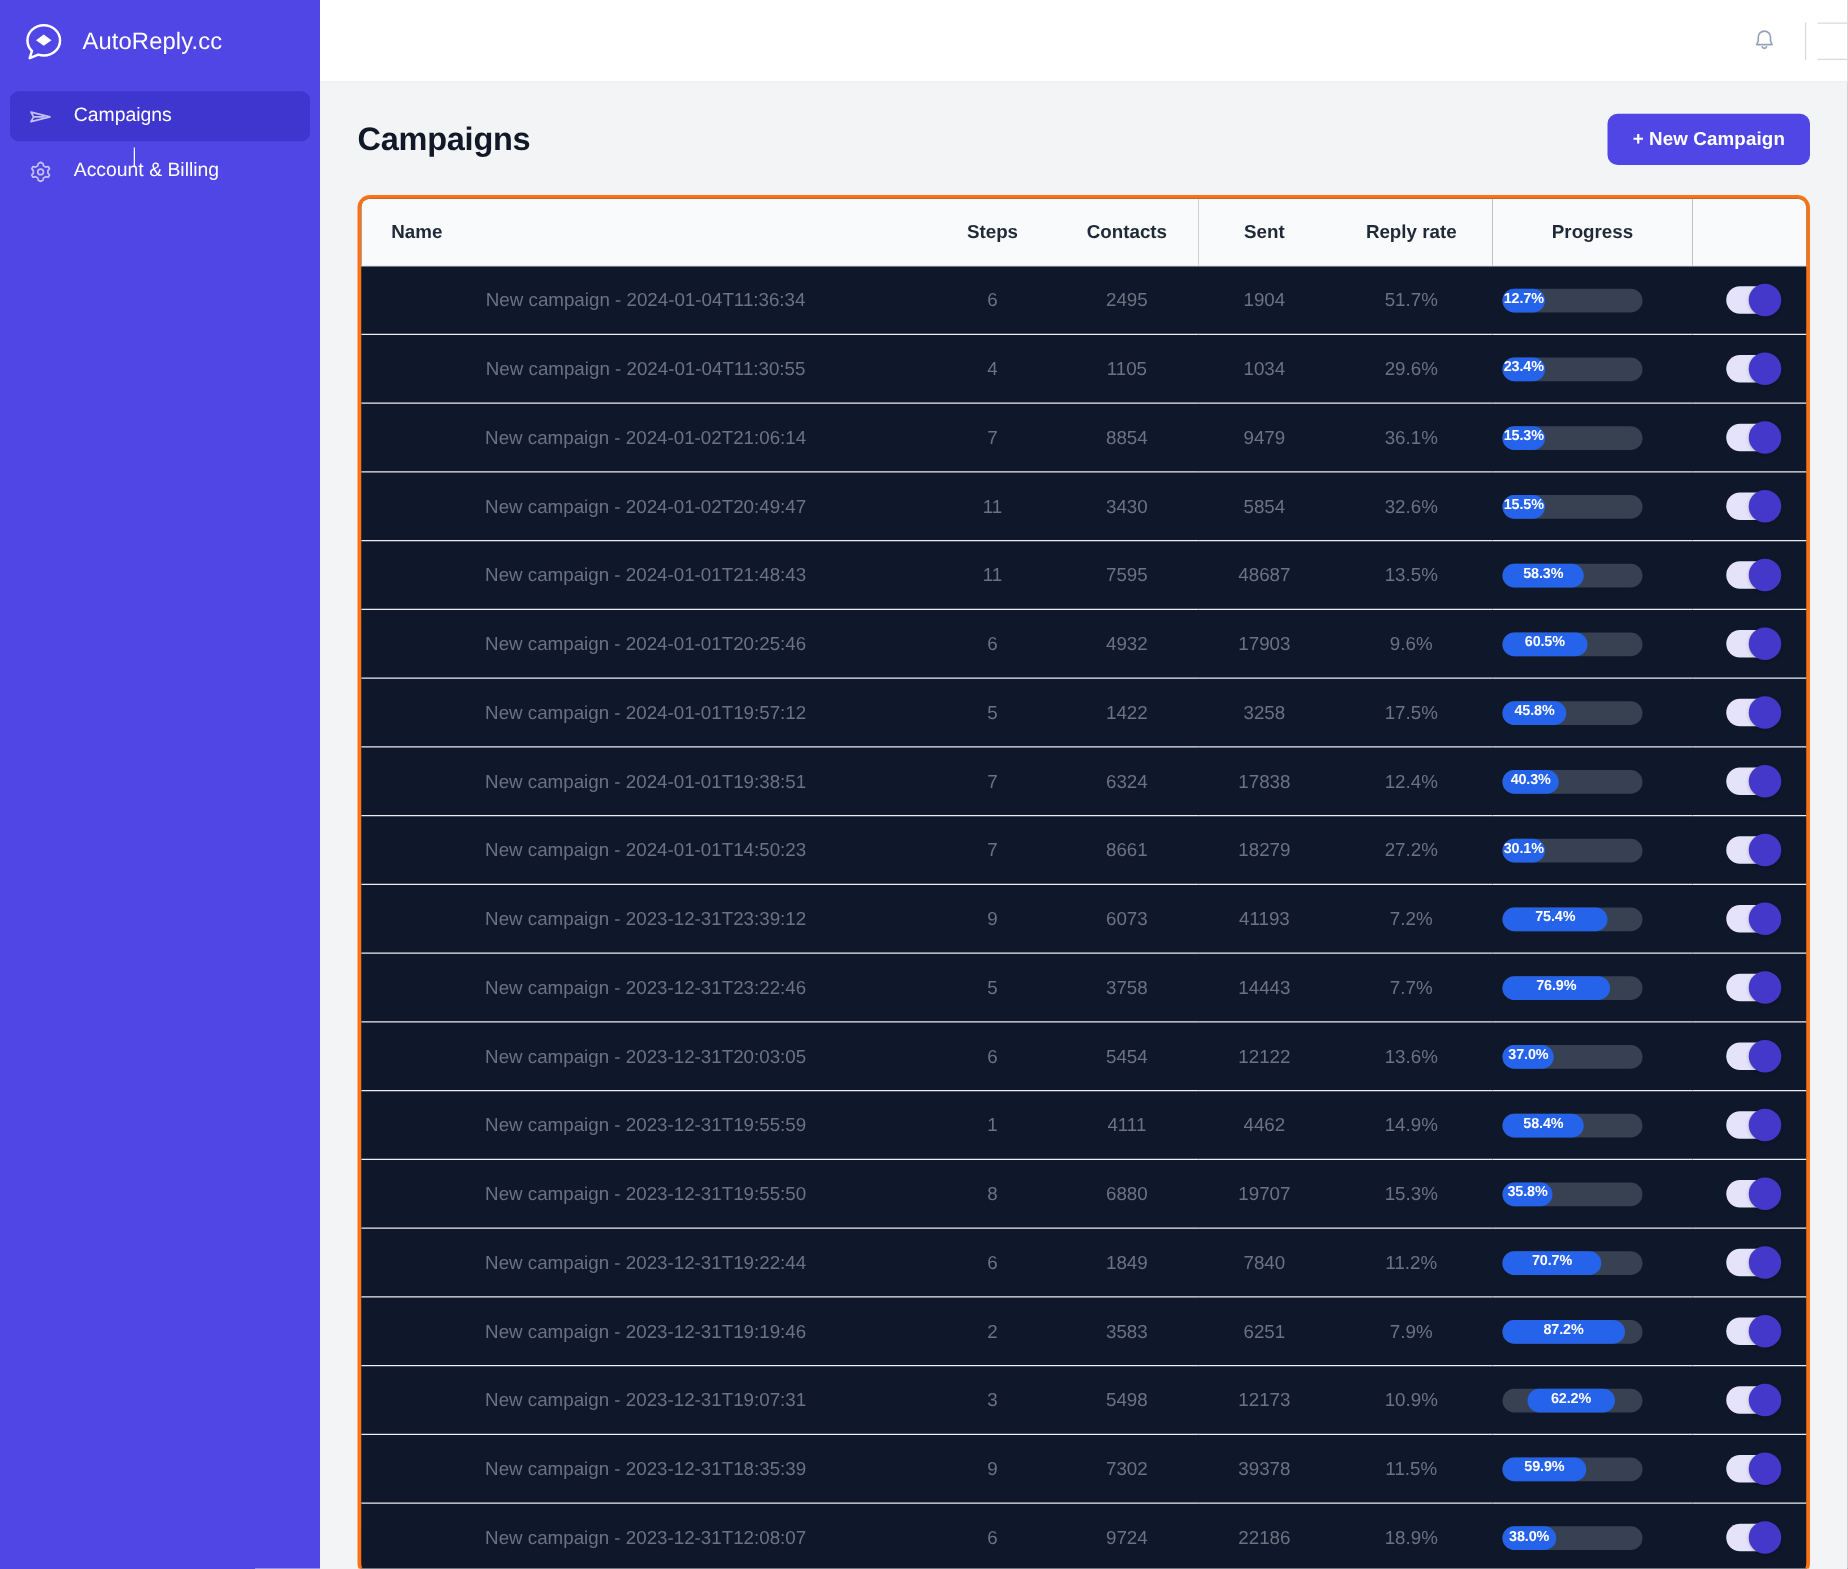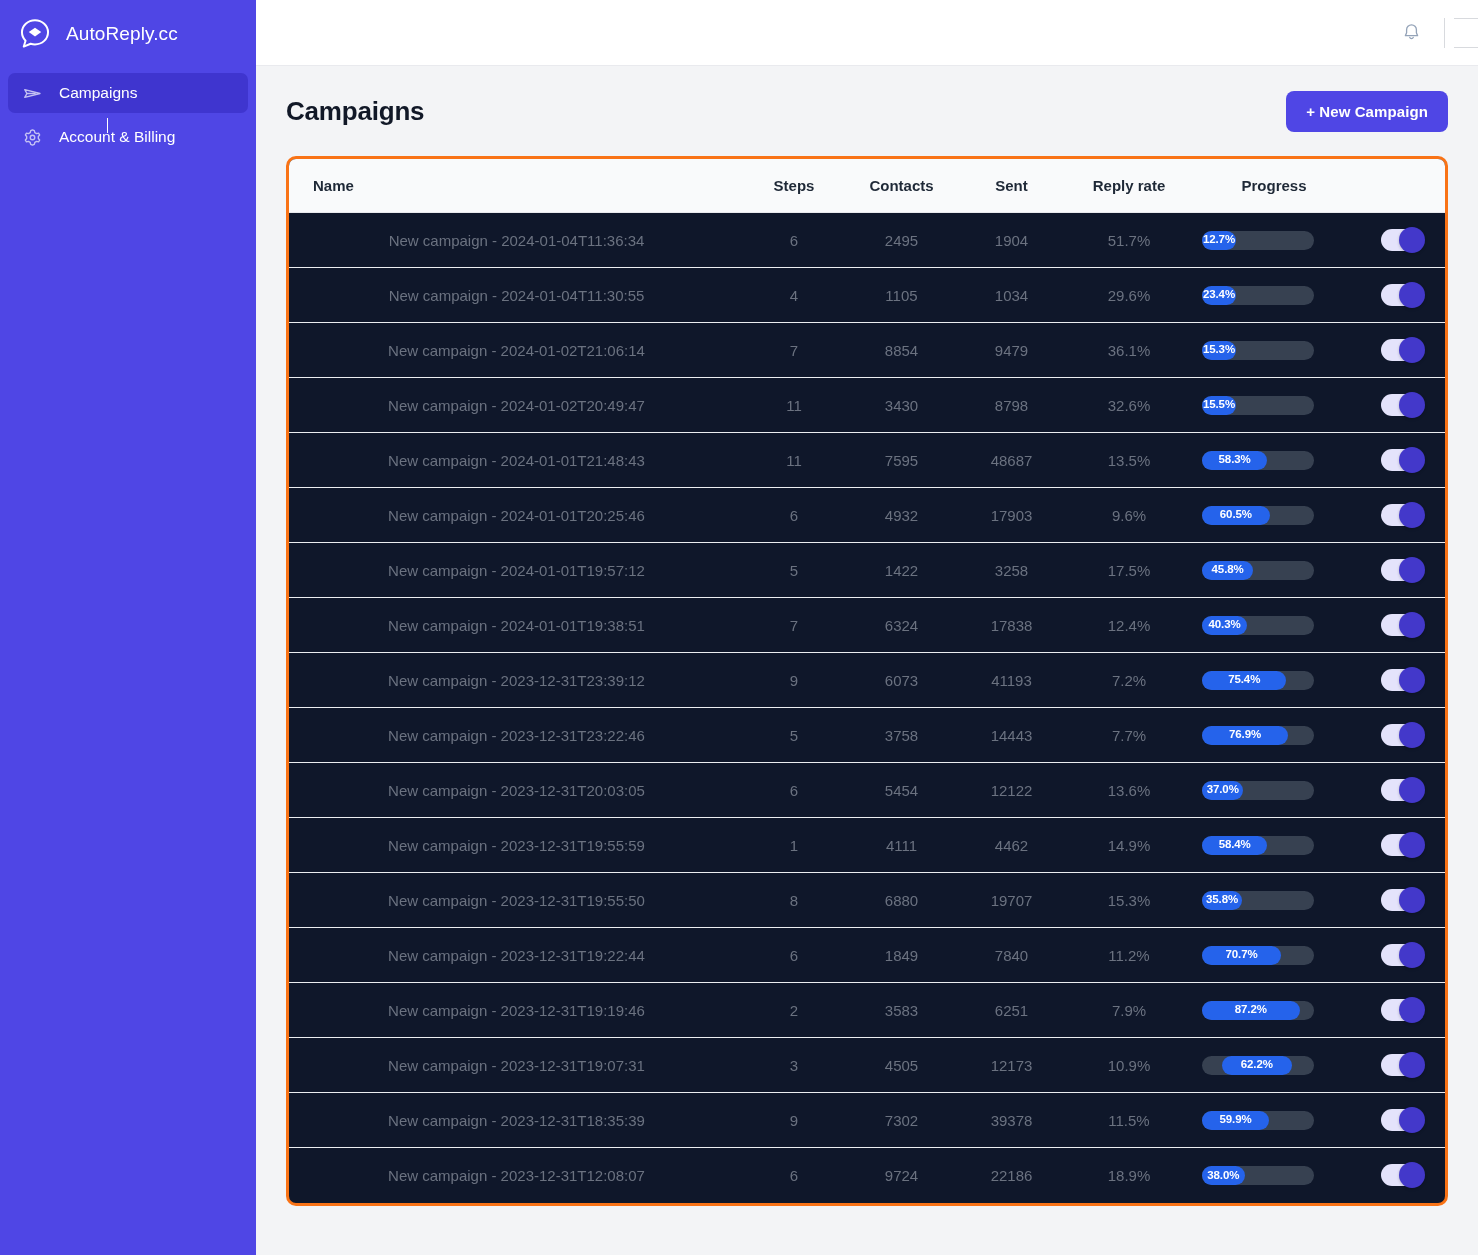--- a/index.html
+++ b/index.html
@@ -401,21 +401,21 @@
                       <span class="progress-label">15.3%</span>
                     </div>
                   </div>
                 </td>
                 <td class="col-toggle"><span class="toggle"><span class="knob"></span></span></td>
               </tr>
               <tr>
                 <td class="cell-name col-name">New campaign - 2024-01-02T20:49:47</td>
                 <td class="col-steps">11</td>
                 <td class="col-contacts">3430</td>
-                <td class="col-sent">8798</td>
+                <td class="col-sent">5854</td>
                 <td class="col-reply">32.6%</td>
                 <td class="col-progress progress-cell">
                   <div class="progress-wrap">
                     <div class="progress-fill" style="width: 15.5%;">
                       <span class="progress-label">15.5%</span>
                     </div>
                   </div>
                 </td>
                 <td class="col-toggle"><span class="toggle"><span class="knob"></span></span></td>
               </tr>
@@ -473,20 +473,35 @@
                 <td class="col-progress progress-cell">
                   <div class="progress-wrap">
                     <div class="progress-fill" style="width: 40.3%;">
                       <span class="progress-label">40.3%</span>
                     </div>
                   </div>
                 </td>
                 <td class="col-toggle"><span class="toggle"><span class="knob"></span></span></td>
               </tr>
               <tr>
+                <td class="cell-name col-name">New campaign - 2024-01-01T14:50:23</td>
+                <td class="col-steps">7</td>
+                <td class="col-contacts">8661</td>
+                <td class="col-sent">18279</td>
+                <td class="col-reply">27.2%</td>
+                <td class="col-progress progress-cell">
+                  <div class="progress-wrap">
+                    <div class="progress-fill" style="width: 30.1%;">
+                      <span class="progress-label">30.1%</span>
+                    </div>
+                  </div>
+                </td>
+                <td class="col-toggle"><span class="toggle"><span class="knob"></span></span></td>
+              </tr>
+              <tr>
                 <td class="cell-name col-name">New campaign - 2023-12-31T23:39:12</td>
                 <td class="col-steps">9</td>
                 <td class="col-contacts">6073</td>
                 <td class="col-sent">41193</td>
                 <td class="col-reply">7.2%</td>
                 <td class="col-progress progress-cell">
                   <div class="progress-wrap">
                     <div class="progress-fill" style="width: 75.4%;">
                       <span class="progress-label">75.4%</span>
                     </div>
@@ -580,21 +595,21 @@
                     <div class="progress-fill" style="width: 87.2%;">
                       <span class="progress-label">87.2%</span>
                     </div>
                   </div>
                 </td>
                 <td class="col-toggle"><span class="toggle"><span class="knob"></span></span></td>
               </tr>
               <tr>
                 <td class="cell-name col-name">New campaign - 2023-12-31T19:07:31</td>
                 <td class="col-steps">3</td>
-                <td class="col-contacts">4505</td>
+                <td class="col-contacts">5498</td>
                 <td class="col-sent">12173</td>
                 <td class="col-reply">10.9%</td>
                 <td class="col-progress progress-cell">
                   <div class="progress-wrap">
                     <div class="progress-fill" style="width: 62.2%; margin-left: 20px;">
                       <span class="progress-label">62.2%</span>
                     </div>
                   </div>
                 </td>
                 <td class="col-toggle"><span class="toggle"><span class="knob"></span></span></td>

